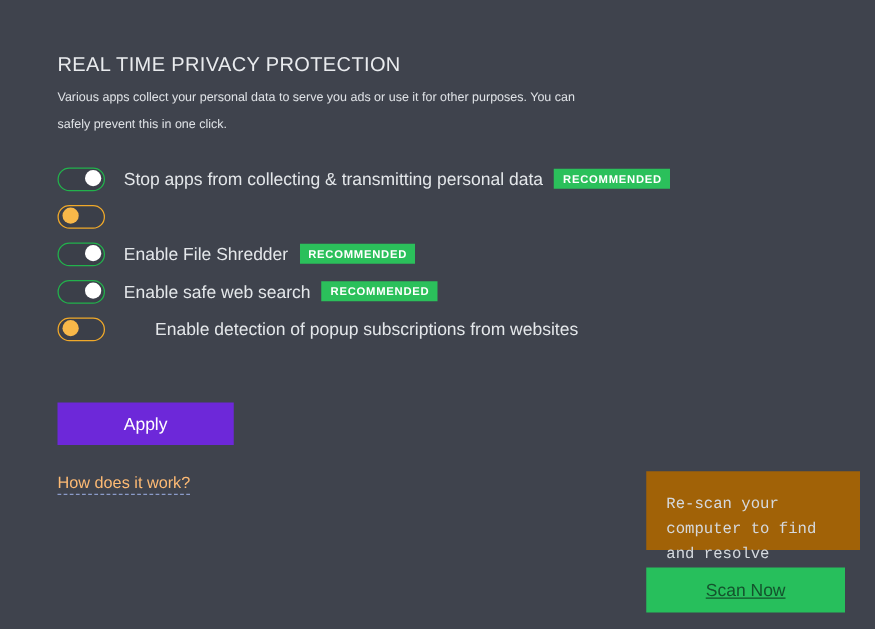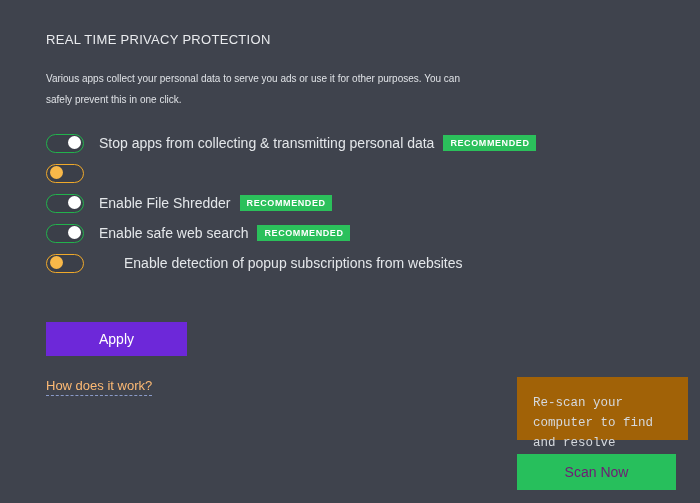--- a/index.html
+++ b/index.html
@@ -13,22 +13,22 @@
     font-family: "Liberation Sans", sans-serif;
     overflow: hidden;
     position: relative;
     -webkit-font-smoothing: antialiased;
   }
 
   
   #page-title {
     position: absolute;
     left: 46px;
-    top: 18px;
-    font-size: 13px;
+    top: 29px;
+    font-size: 16px;
     line-height: 26px;
     color: #e9ebee;
     letter-spacing: 0.3px;
     font-weight: 400;
     white-space: nowrap;
   }
   #page-description {
     position: absolute;
     left: 46px;
     top: 58px;
@@ -156,29 +156,30 @@
   }
 
   
   #scan-now-button {
     position: absolute;
     left: 517px;
     top: 454px;
     width: 159px;
     height: 36px;
     background: #27bf5c;
-    color: #701a75;
+    color: #14532d;
     font-size: 14px;
     border: none;
     cursor: pointer;
     font-family: "Liberation Sans", sans-serif;
     display: flex;
     align-items: center;
     justify-content: center;
     padding: 0;
+    text-decoration: underline;
   }
 </style>
 </head>
 <body>
 
 <h1 id="page-title">REAL TIME PRIVACY PROTECTION</h1>
 
 <p id="page-description">Various apps collect your personal data to serve you ads or use it for other purposes. You can safely prevent this in one click.</p>
 
 <div id="options-list">

